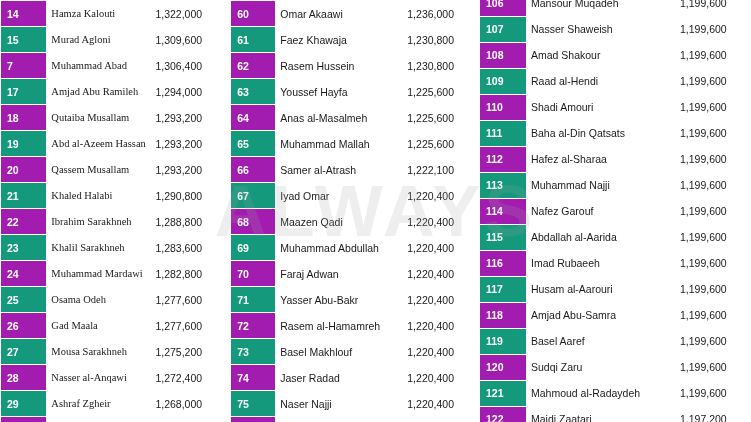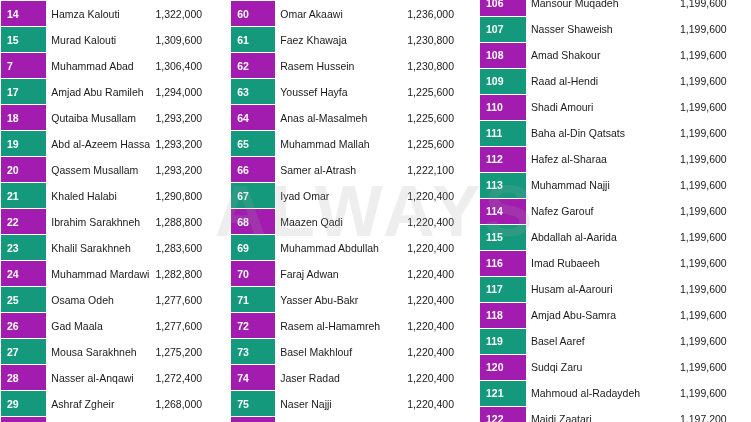--- a/index.html
+++ b/index.html
@@ -59,21 +59,21 @@
   }
   td.name{
     text-align:left;
     background:#ffffff;
   }
   td.val{
     text-align:left;
     width:62px;
     background:#ffffff;
   }
-  .b1 td.name{width:92px;}
+  .b1 td.name{width:92px;font-family:Liberation Serif, serif;}
   .b2 td.name{width:118px;}
   .b3 td.name{width:140px;}
   .b3 td.num{width:36px;}
   .b3 td.val{width:70px;}
   tr.alt td.num{background:#14997d;margin-top:30px;}
   .divider{
     width:6px;
     background:#ffffff;
   }
 </style>
@@ -86,21 +86,21 @@
   <div class="block b1">
     <table>
       <tbody>
           <tr>
             <td class="num">14</td>
             <td class="name">Hamza Kalouti</td>
             <td class="val">1,322,000</td>
           </tr>
           <tr class="alt">
             <td class="num">15</td>
-            <td class="name">Murad Kalouti</td>
+            <td class="name">Murad Agloni</td>
             <td class="val">1,309,600</td>
           </tr>
           <tr>
             <td class="num">7</td>
             <td class="name">Muhammad Abad</td>
             <td class="val">1,306,400</td>
           </tr>
           <tr class="alt">
             <td class="num">17</td>
             <td class="name">Amjad Abu Ramileh</td>

